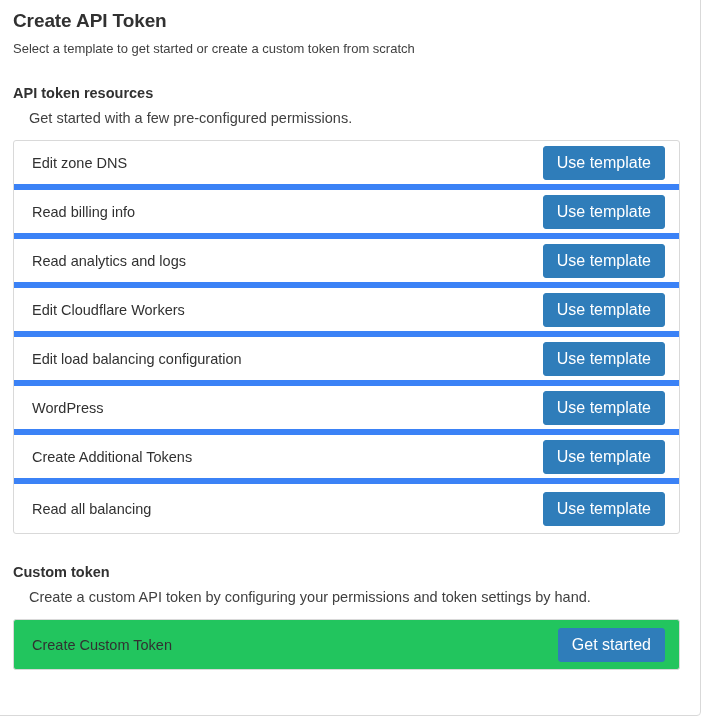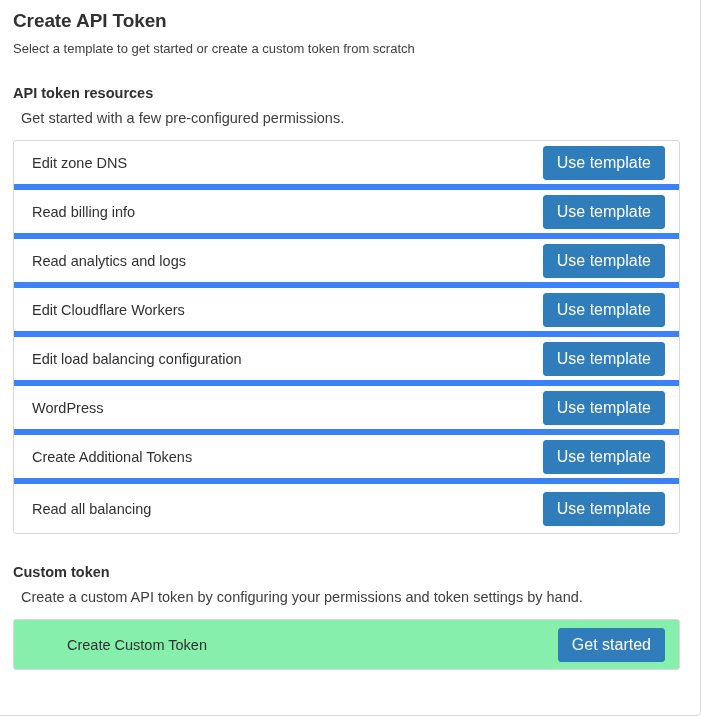--- a/index.html
+++ b/index.html
@@ -48,21 +48,21 @@
   }
   .section-title {
     font-size: 14.5px;
     font-weight: bold;
     color: #313131;
     margin: 0 0 9px 0;
   }
   .section-desc {
     font-size: 14.5px;
     color: #404040;
-    margin: 0 0 14px 8px;
+    margin: 0 0 14px 16px;
   }
   .list {
     border: 1px solid #d9d9d9;
     border-radius: 3px;
     background: #ffffff;
     overflow: hidden;
   }
   .row {
     display: flex;
     align-items: center;
@@ -91,22 +91,21 @@
     line-height: 28px;
     cursor: pointer;
     white-space: nowrap;
   }
   .spacer-custom {
     height: 30px;
   }
   .custom-list {
     border: 1px solid #d9d9d9;
     border-radius: 3px;
-    background: #86efac;
-    padding-left: 35px;
+    background: #22c55e;
   }
   .custom-row {
     display: flex;
     align-items: center;
     justify-content: space-between;
     padding: 0 14px 0 18px;
     height: 49px;
     box-sizing: border-box;
   }
 </style>

